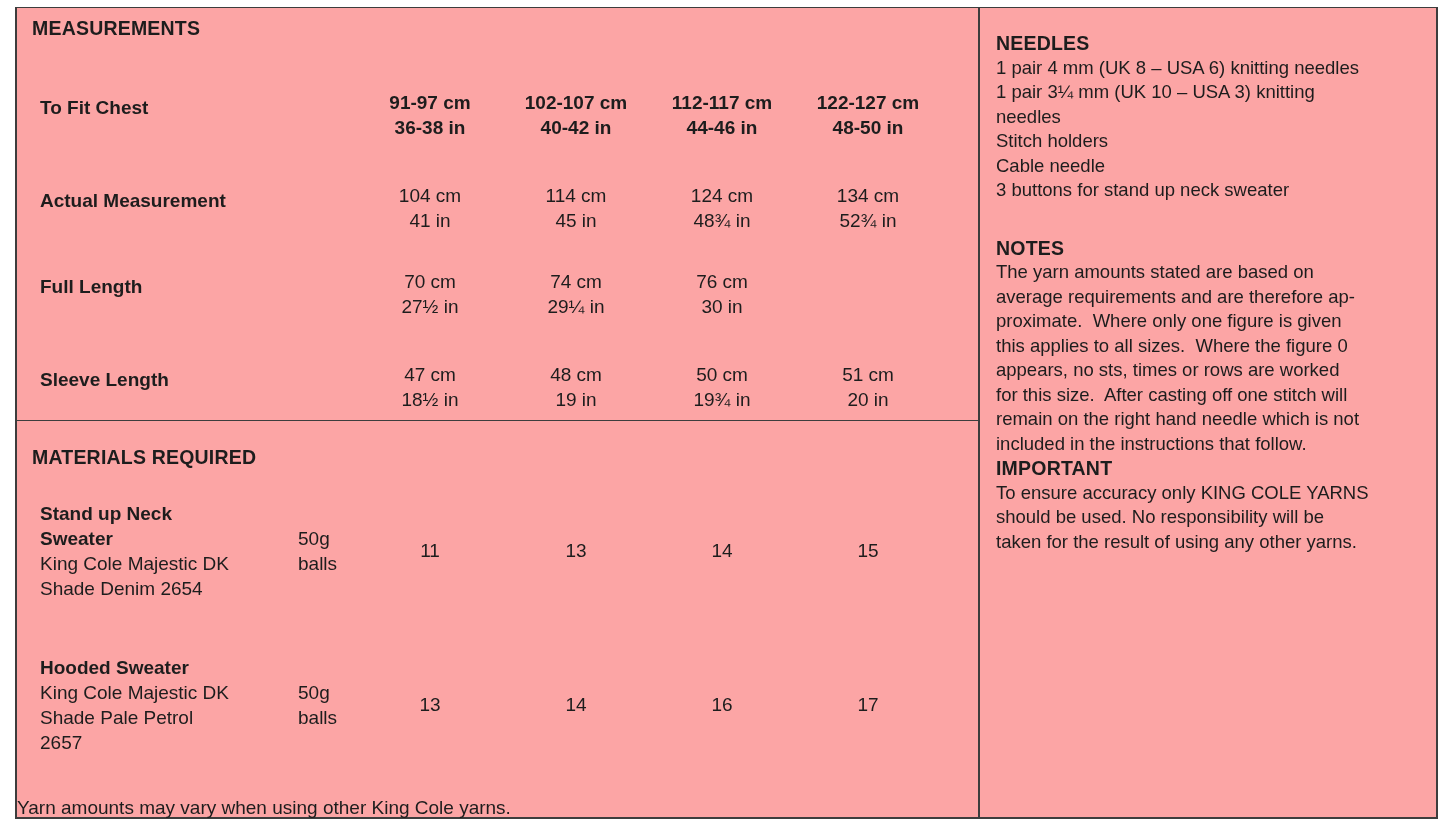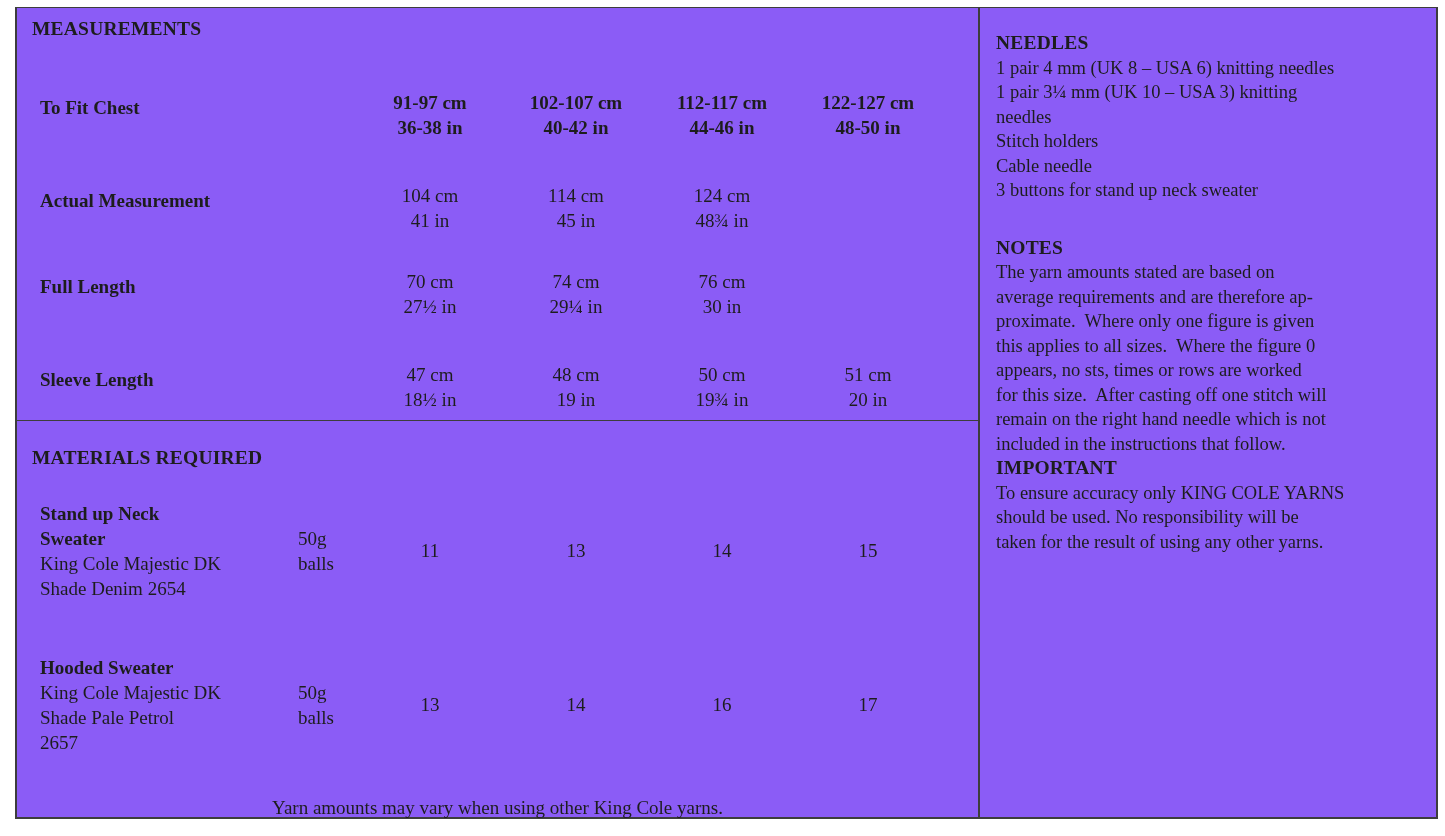--- a/index.html
+++ b/index.html
@@ -7,22 +7,21 @@
   body {
     position:relative;
     font-family:"Liberation Sans", sans-serif;
     color:#1d1d1d;
     -webkit-font-smoothing:antialiased;
   }
   .sheet {
     position:absolute; left:15px; top:7px;
     width:1423px; height:812px;
     border:2px solid #3d3d3d; border-top-width:1px;
-    background:#8b5cf6;
-    font-family:Liberation Serif, serif;
+    background:#fca5a5;
   }
   
   .left-col {
     position:absolute; left:0; top:0;
     width:963px; height:100%;
     border-right:2px solid #3d3d3d;
   }
   .meas {
     position:absolute; left:0; top:0;
     width:100%; height:413px;
@@ -62,21 +61,21 @@
   .mat-row.i1 { top:217px; }
   .mat-name div, .mat-unit div { font-size:19px; line-height:25px; white-space:pre; }
   .mat-name .b { font-weight:bold; }
   .mat-unit { padding-top:25px; }
   .balls {
     text-align:center; padding-top:37px;
     font-size:19px; line-height:25px;
   }
   .footnote {
     position:absolute; top:357px; left:0; width:961px;
-    text-align:center; font-size:19px; line-height:25px; white-space:pre;
+    font-size:19px; line-height:25px; white-space:pre;
   }
 
   
   .right-col {
     position:absolute; left:965px; top:16px;
     width:458px; height:100%;
     padding:7px 0 0 14px;
   }
   .rp-title {
     font-size:19.5px; font-weight:bold; line-height:24.5px;
@@ -122,20 +121,24 @@
           <div>104 cm</div>
           <div>41 in</div>
         </div>
         <div class="m-cell">
           <div>114 cm</div>
           <div>45 in</div>
         </div>
         <div class="m-cell">
           <div>124 cm</div>
           <div>48¾ in</div>
+        </div>
+        <div class="m-cell">
+          <div>134 cm</div>
+          <div>52¾ in</div>
         </div>
       </div>
 
       <div class="m-row r2">
         <div class="m-label">Full Length</div>
         <div class="m-cell">
           <div>70 cm</div>
           <div>27½ in</div>
         </div>
         <div class="m-cell">

